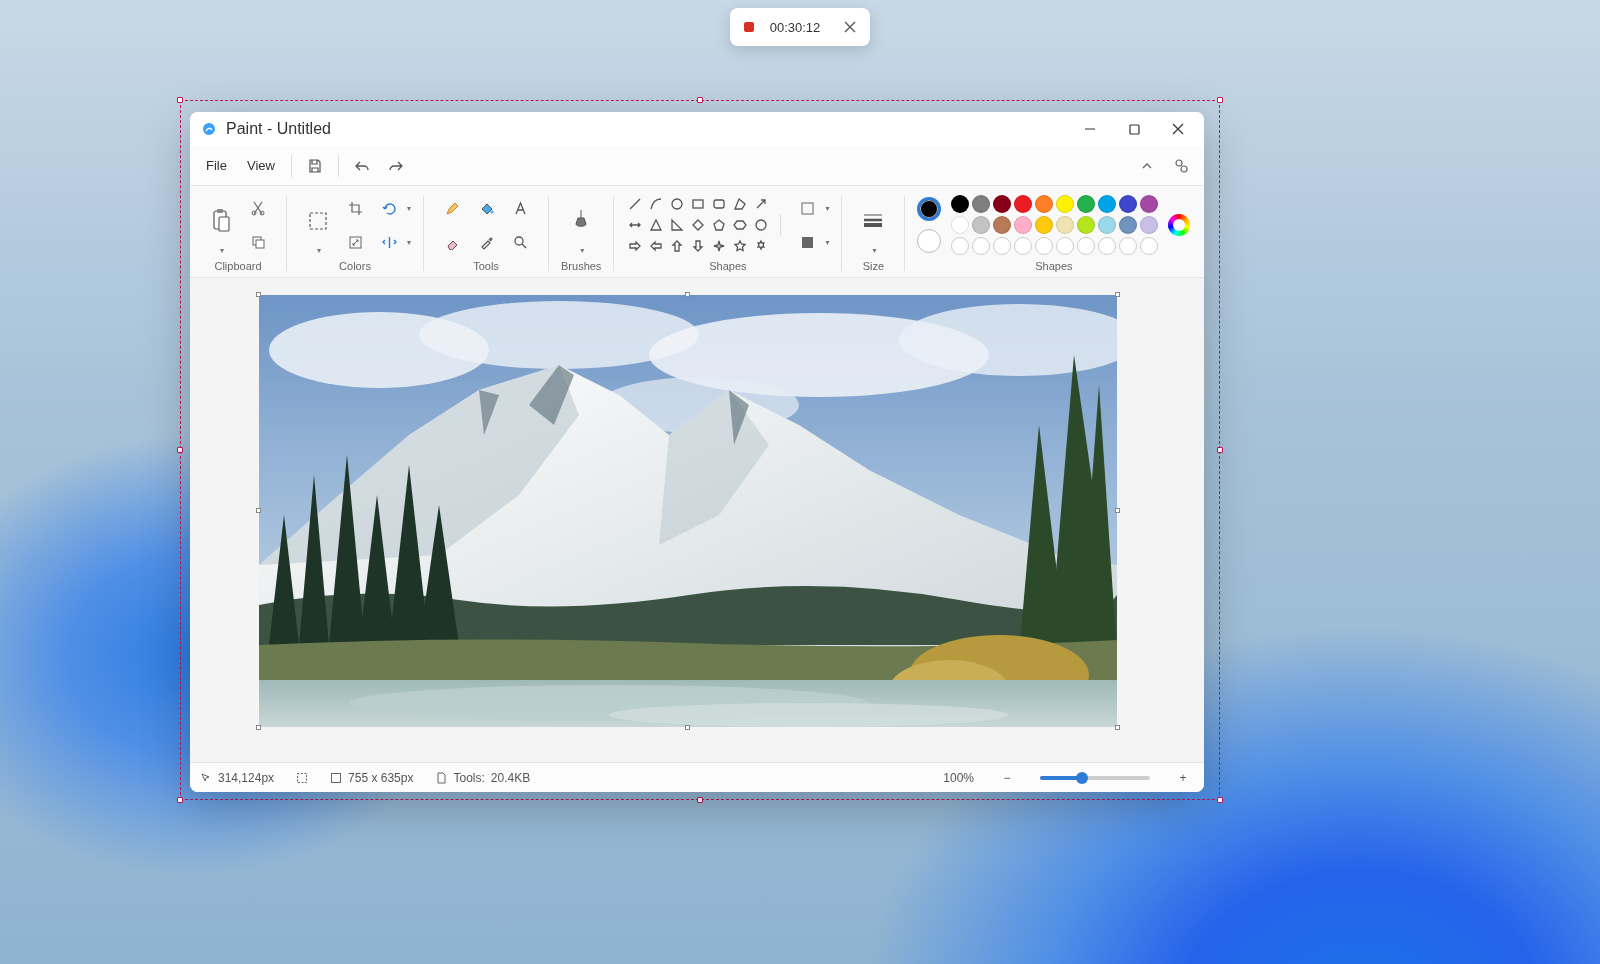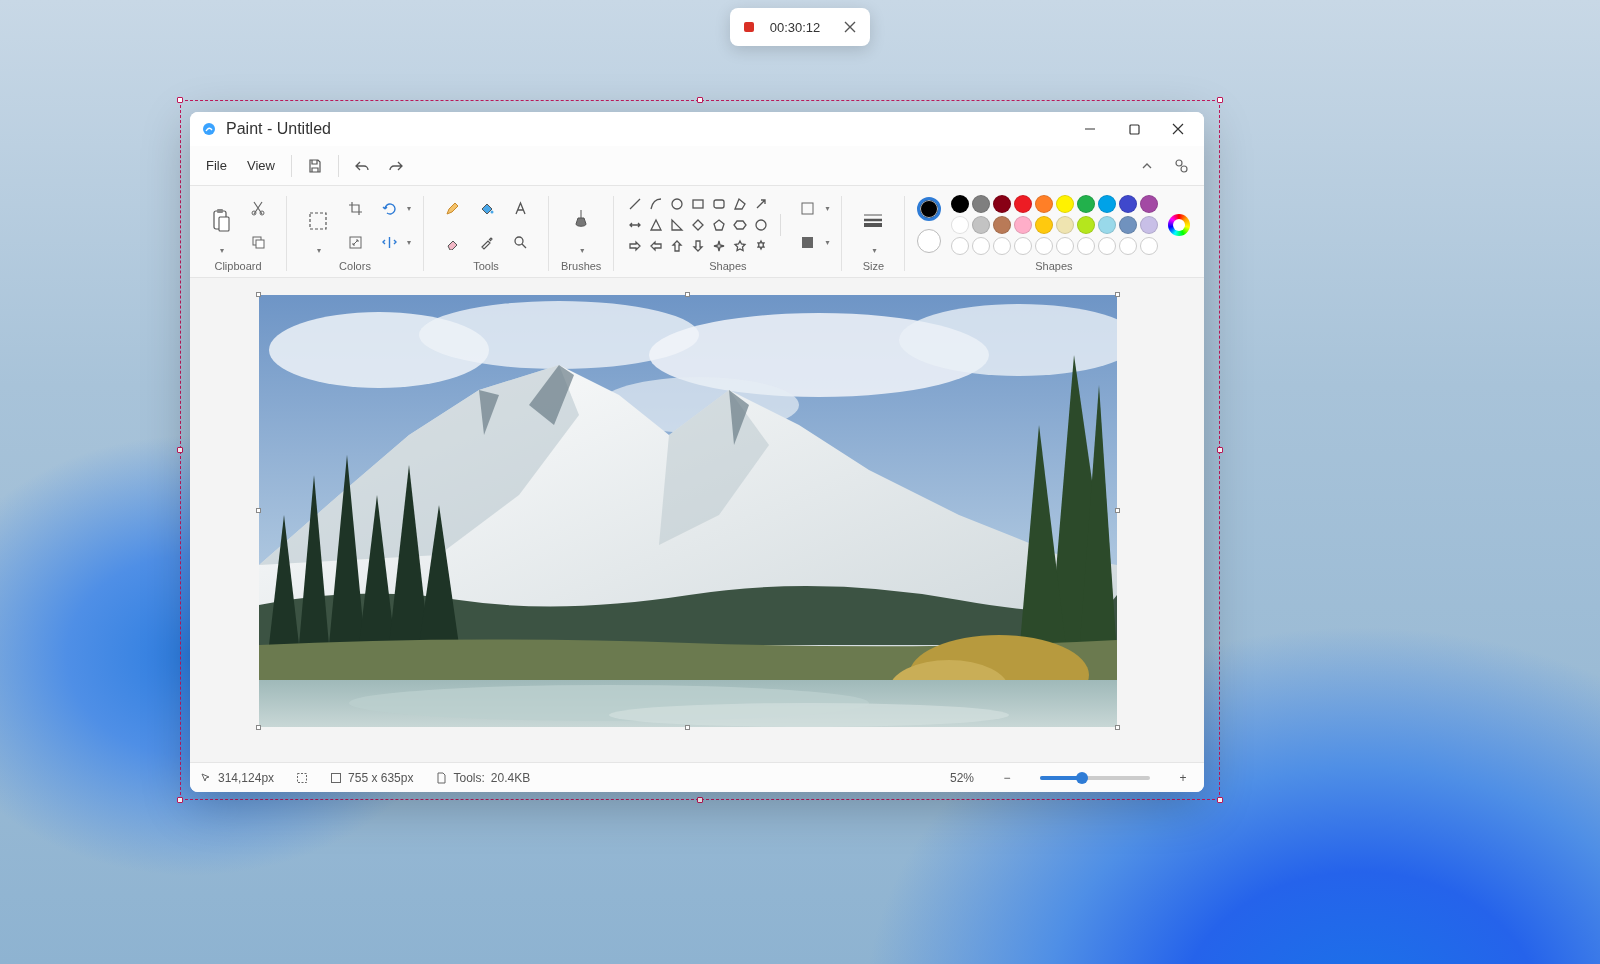--- a/index.html
+++ b/index.html
@@ -615,21 +615,21 @@
       <span>755  x  635px</span>
     </div>
     <div class="seg">
       <svg width="12" height="12" viewBox="0 0 12 12">
           <path d="M3 1h5l2 2v8H3z" stroke="#666" fill="none"></path>
         </svg>
       <span>Tools:</span>
       <span>20.4KB</span>
     </div>
     <div class="spacer"></div>
-    <span>52%</span>
+    <span>100%</span>
     <div class="zbtn">−</div>
     <div class="zoomtrack">
       <div class="fill"></div>
         <div class="thumb"></div>
     </div>
     <div class="zbtn">+</div>
   </div>
 
 </div>
 

